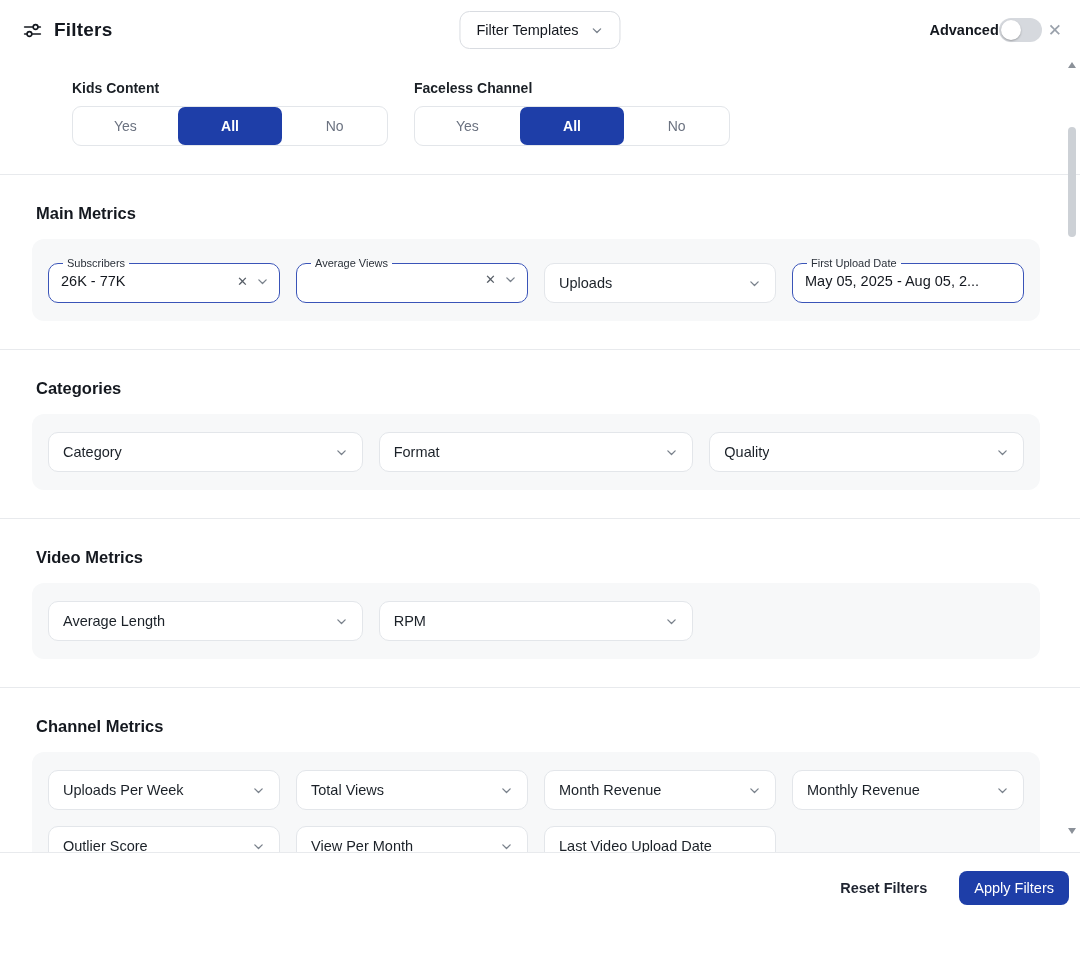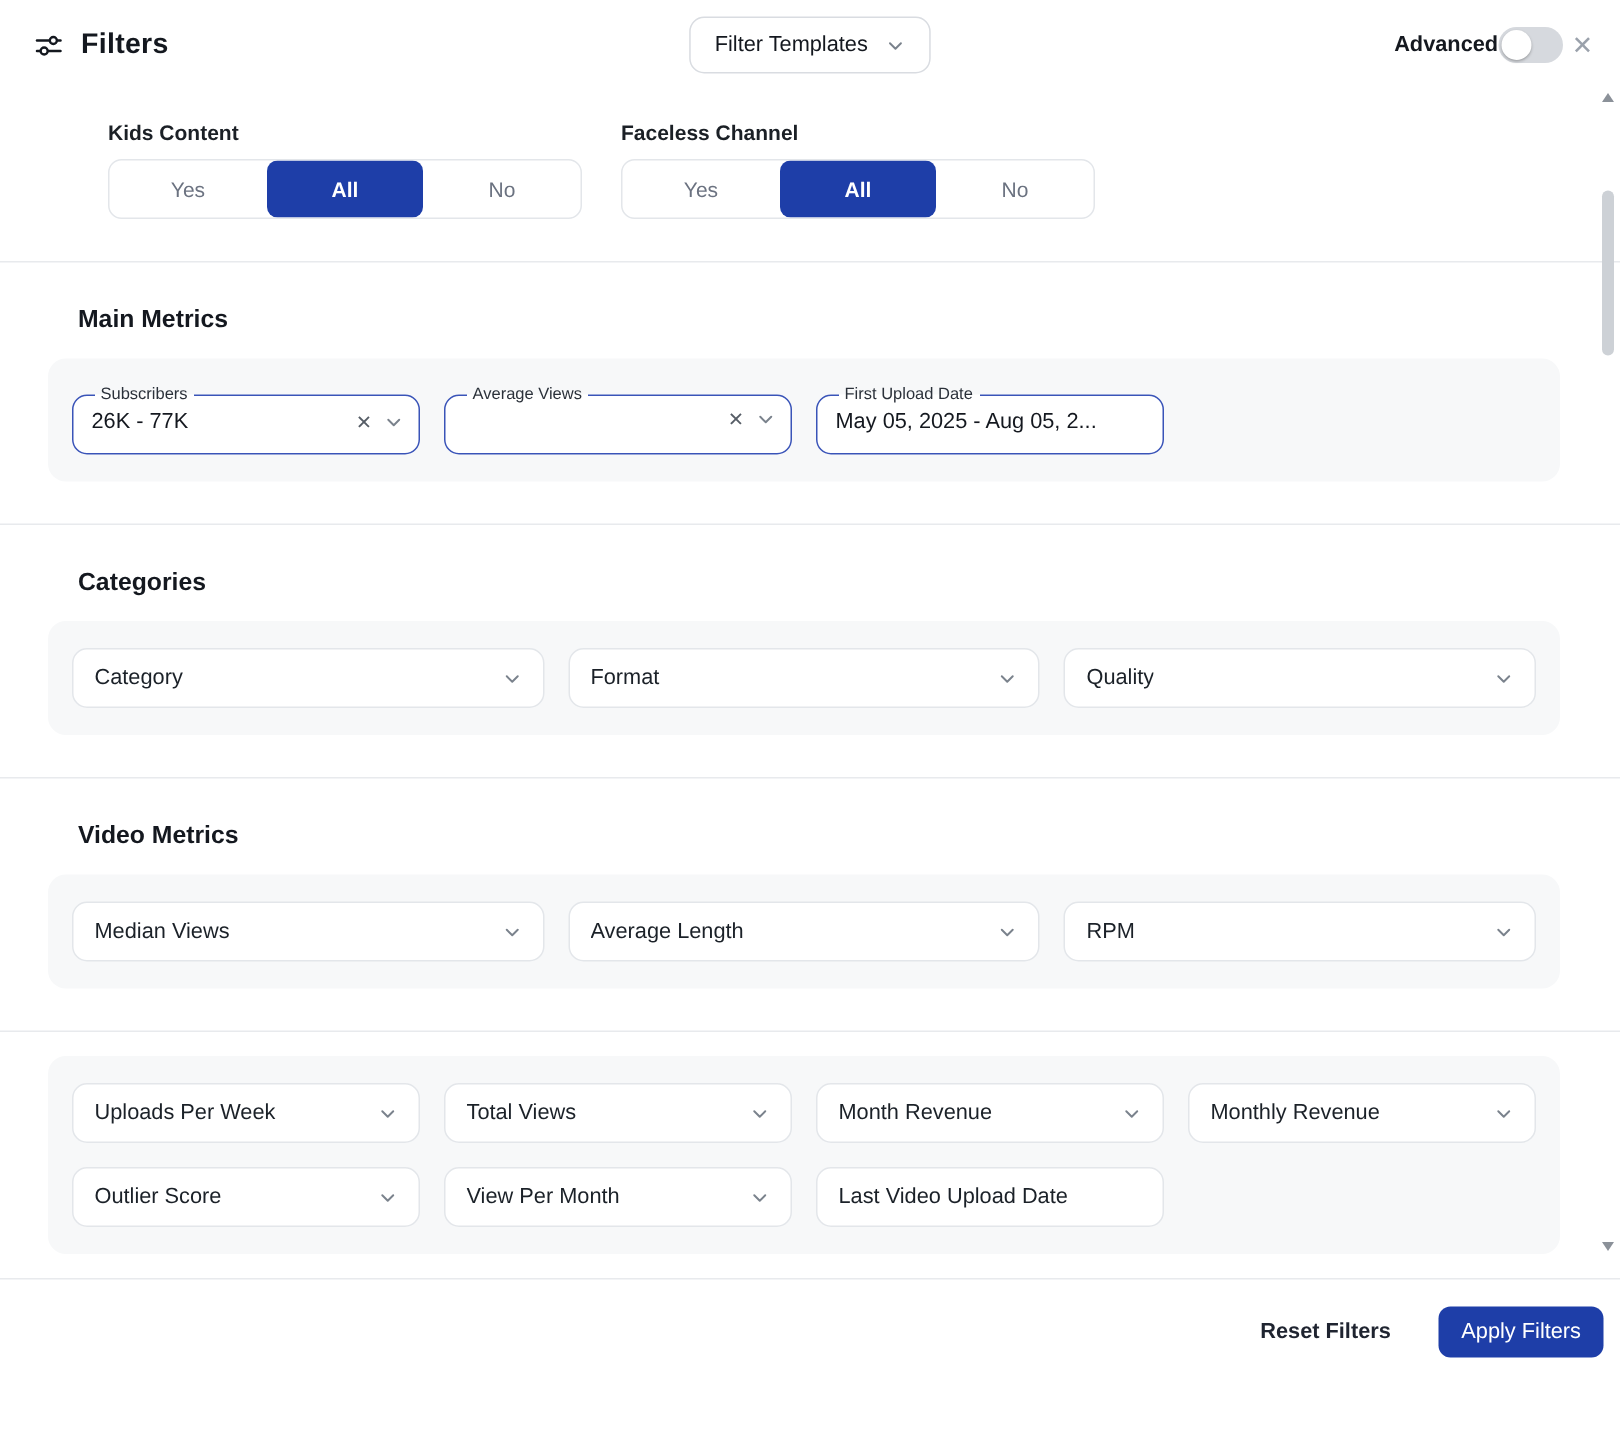--- a/index.html
+++ b/index.html
@@ -32,21 +32,21 @@
   .row-toggles { display:flex; gap:26px; padding:0 32px;margin-left:40px; }
   .toggle-field { width:316px; flex:0 0 auto; }
   .field-label { font-size:14px; font-weight:600; color:#1b2026; margin-bottom:10px; }
   .seg-group { display:flex; border:1px solid #e3e6ea; border-radius:9px; overflow:hidden; background:#fff; }
   .seg { flex:1; height:38px; display:flex; align-items:center; justify-content:center; font-size:14px; color:#6b7280; cursor:pointer; border-left:1px solid #eceef1; }
   .seg:first-child { border-left:none; }
   .seg.selected { background:var(--primary); color:#fff; font-weight:700; border-left:none; border-radius:7px; }
   .seg.selected + .seg { border-left:none; }
 
   .divider { height:1px; background:#e8eaed; margin-top:28px; }
-  .section-h { margin:28px 52px 0; font-size:16.5px; font-weight:700; line-height:20px; color:#14181f; }
+  .section-h { margin:28px 36px 0; font-size:16.5px; font-weight:700; line-height:20px; color:#14181f; }
 
   .panel { margin:16px 40px 0 32px; background:#f7f8f9; border-radius:12px; padding:18px 16px; display:grid; gap:16px; align-items:end; }
   .cols-4 { grid-template-columns:repeat(4,1fr); }
   .cols-3 { grid-template-columns:repeat(3,1fr); }
 
   .select {
     height:40px; background:#fff; border:1px solid #e3e6ea; border-radius:10px;
     display:flex; align-items:center; justify-content:space-between; gap:8px;
     padding:0 14px; font-size:14.5px; color:#1b2128; cursor:pointer;
   }
@@ -148,20 +148,26 @@
         <legend>Average Views</legend>
         <div class="field-row">
           <span class="field-value"></span>
           <span class="clear-icon">✕</span>
           <svg class="chev" width="13" height="13" viewBox="0 0 16 16">
               <path d="M3.5 6l4.5 4.5L12.5 6" fill="none" stroke="#7a828c" stroke-width="1.6" stroke-linecap="round" stroke-linejoin="round"></path>
             </svg>
         </div>
       </fieldset>
 
+      <div class="select">
+        <span class="lbl">Uploads</span>
+        <svg class="chev" width="13" height="13" viewBox="0 0 16 16">
+            <path d="M3.5 6l4.5 4.5L12.5 6" fill="none" stroke="#7a828c" stroke-width="1.6" stroke-linecap="round" stroke-linejoin="round"></path>
+          </svg>
+      </div>
 
       <fieldset class="outlined">
         <legend>First Upload Date</legend>
         <div class="field-row">
           <span class="field-value">May 05, 2025 - Aug 05, 2...</span>
         </div>
       </fieldset>
     </div>
 
     <div class="divider"></div>
@@ -186,41 +192,36 @@
             <path d="M3.5 6l4.5 4.5L12.5 6" fill="none" stroke="#7a828c" stroke-width="1.6" stroke-linecap="round" stroke-linejoin="round"></path>
           </svg>
       </div>
     </div>
 
     <div class="divider"></div>
 
     <h2 class="section-h">Video Metrics</h2>
     <div class="panel cols-3">
       <div class="select">
-        <span class="lbl">Median Views</span>
-        <svg class="chev" width="13" height="13" viewBox="0 0 16 16">
-            <path d="M3.5 6l4.5 4.5L12.5 6" fill="none" stroke="#7a828c" stroke-width="1.6" stroke-linecap="round" stroke-linejoin="round"></path>
-          </svg>
-      </div>
-      <div class="select">
         <span class="lbl">Average Length</span>
         <svg class="chev" width="13" height="13" viewBox="0 0 16 16">
             <path d="M3.5 6l4.5 4.5L12.5 6" fill="none" stroke="#7a828c" stroke-width="1.6" stroke-linecap="round" stroke-linejoin="round"></path>
           </svg>
       </div>
       <div class="select">
         <span class="lbl">RPM</span>
         <svg class="chev" width="13" height="13" viewBox="0 0 16 16">
             <path d="M3.5 6l4.5 4.5L12.5 6" fill="none" stroke="#7a828c" stroke-width="1.6" stroke-linecap="round" stroke-linejoin="round"></path>
           </svg>
       </div>
     </div>
 
     <div class="divider"></div>
 
+    <h2 class="section-h">Channel Metrics</h2>
     <div class="panel cols-4">
       <div class="select">
         <span class="lbl">Uploads Per Week</span>
         <svg class="chev" width="13" height="13" viewBox="0 0 16 16">
             <path d="M3.5 6l4.5 4.5L12.5 6" fill="none" stroke="#7a828c" stroke-width="1.6" stroke-linecap="round" stroke-linejoin="round"></path>
           </svg>
       </div>
       <div class="select">
         <span class="lbl">Total Views</span>
         <svg class="chev" width="13" height="13" viewBox="0 0 16 16">

